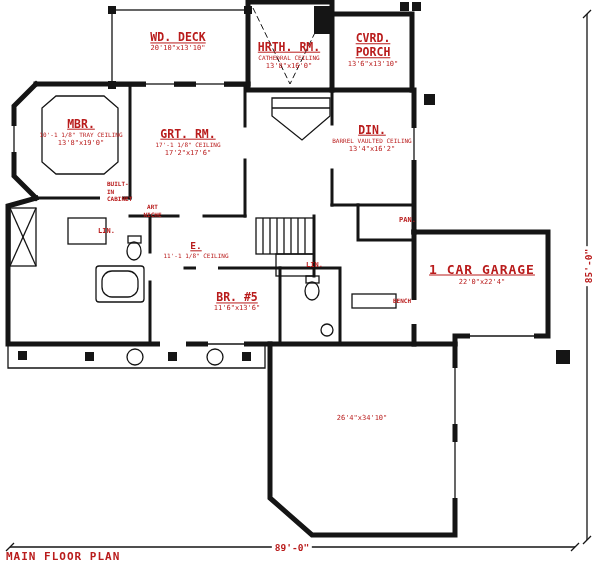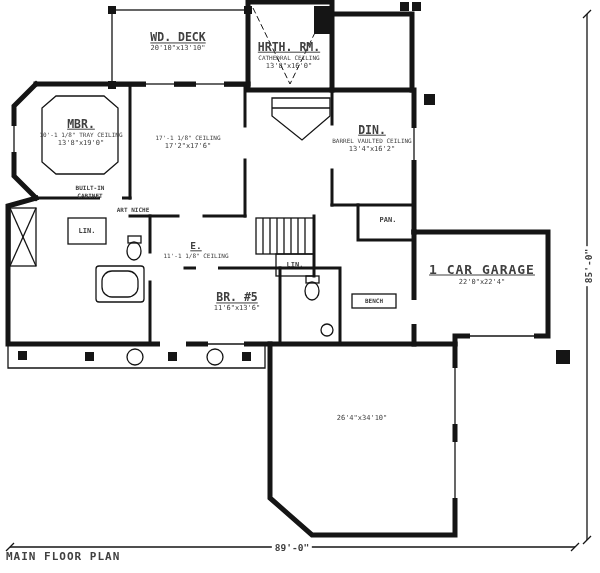--- a/index.html
+++ b/index.html
@@ -1,38 +1,38 @@
 <!DOCTYPE html>
 <html><head>
 <meta charset="utf-8">
 <style>
   * { margin:0; padding:0; box-sizing:border-box; }
   html,body { background:#fff; }
   .canvas {
     position:relative; width:600px; height:573px; background:#fff;
-    color:#404040; font-family:"DejaVu Sans Mono", monospace; overflow:hidden;
+    color:#b91c1c; font-family:"DejaVu Sans Mono", monospace; overflow:hidden;
   }
   .plan-svg { position:absolute; left:0; top:0; }
 
   
   .thick { stroke:#151515; stroke-width:5; fill:none; stroke-linecap:square; }
   .mid   { stroke:#151515; stroke-width:3; fill:none; stroke-linecap:square; }
   .thin  { stroke:#151515; stroke-width:1.3; fill:none; }
   .dash  { stroke:#151515; stroke-width:1; fill:none; stroke-dasharray:6 3; }
   .fill  { fill:#151515; stroke:none; }
   .wfill { fill:#ffffff; stroke:none; }
 
   
   .lbl { position:absolute; transform:translate(-50%,-50%); text-align:center; line-height:1.25; }
   .rname { display:block; font-size:11.5px; font-weight:700; text-decoration:underline; white-space:nowrap; }
   .lbl-xl .rname { font-size:13px; letter-spacing:1px; }
   .wrapname .rname { white-space:normal; }
   .rnote { display:block; font-size:6px; white-space:nowrap; }
   .rsize { display:block; font-size:7px; white-space:nowrap; }
-  .sname { display:block; font-size:7px; font-weight:700; white-space:nowrap; }
+  .sname { display:block; font-size:7px; font-weight:700; white-space:nowrap;padding-left:39px; }
   .tiny .sname { font-size:6px; white-space:normal; }
   .ename { display:block; font-size:9.5px; font-weight:700; text-decoration:underline; white-space:nowrap; }
 
   .dim { position:absolute; transform:translate(-50%,-50%); font-size:9.5px; font-weight:700;
          background:#fff; padding:0 3px; white-space:nowrap; }
   .dim-vert { transform:translate(-50%,-50%) rotate(-90deg); }
 
   .title { position:absolute; left:6px; top:550px; width:128px; font-size:11px; font-weight:700;
            letter-spacing:1px; padding-bottom:12px; border-bottom:1.5px solid #151515; white-space:nowrap; }
 </style>
@@ -188,28 +188,33 @@
     <span class="rname">WD. DECK</span>
     <span class="rsize">20'10"x13'10"</span>
   </div>
 
   <div class="lbl" style="left:289px;top:55px;width:84px">
     <span class="rname">HRTH. RM.</span>
     <span class="rnote">CATHEDRAL CEILING</span>
     <span class="rsize">13'8"x16'0"</span>
   </div>
 
+  <div class="lbl wrapname" style="left:373px;top:50px;width:56px">
+    <span class="rname">CVRD. PORCH</span>
+    <span class="rsize">13'6"x13'10"</span>
+  </div>
 
   <div class="lbl" style="left:81px;top:132px;width:88px">
     <span class="rname">MBR.</span>
     <span class="rnote">10'-1 1/8" TRAY CEILING</span>
     <span class="rsize">13'8"x19'0"</span>
   </div>
 
   <div class="lbl" style="left:188px;top:142px;width:108px">
+    <span class="rname">GRT. RM.</span>
     <span class="rnote">17'-1 1/8" CEILING</span>
     <span class="rsize">17'2"x17'6"</span>
   </div>
 
   <div class="lbl" style="left:372px;top:138px;width:80px">
     <span class="rname">DIN.</span>
     <span class="rnote">BARREL VAULTED CEILING</span>
     <span class="rsize">13'4"x16'2"</span>
   </div>
 

